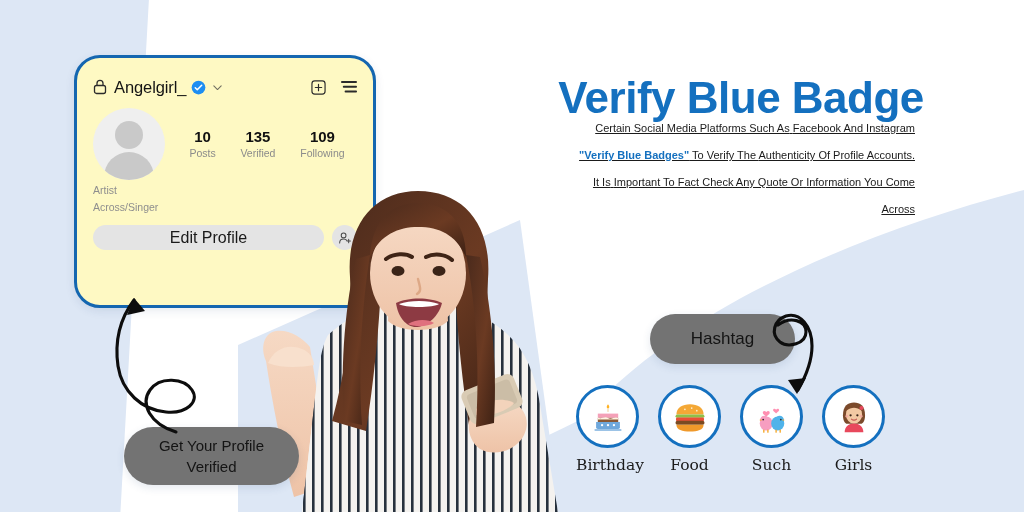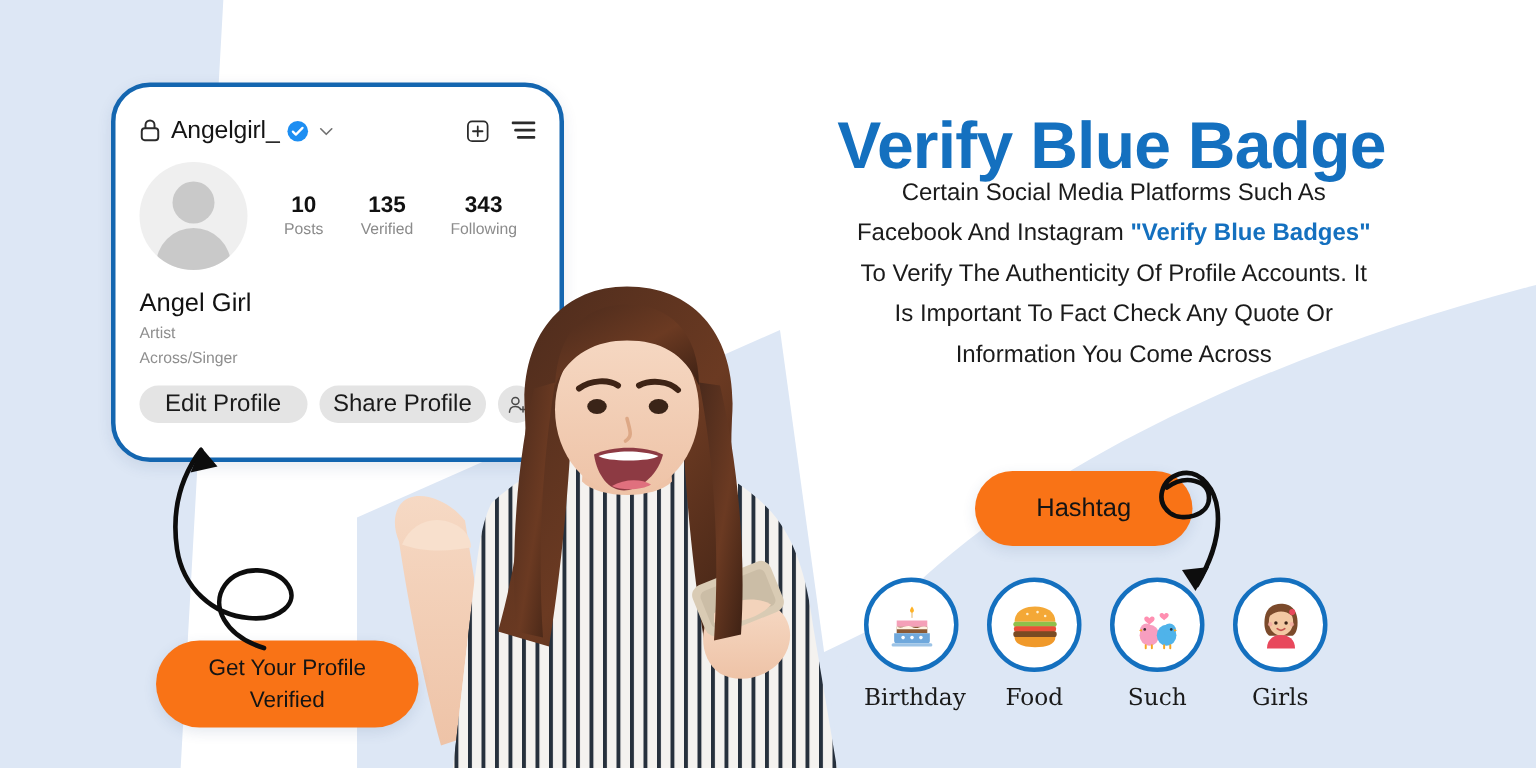--- a/index.html
+++ b/index.html
@@ -16,21 +16,21 @@
   }
 
   
   .bg-svg { position: absolute; inset: 0; width: 1024px; height: 512px; }
 
   
   #profile-card {
     position: absolute;
     left: 74px; top: 55px;
     width: 302px; height: 253px;
-    background: #ffffff;
+    background: #fef9c3;
     border: 3px solid #1466b0;
     border-radius: 26px;
     box-shadow: 0 3px 10px rgba(30,60,110,.10);
     z-index: 6;
   }
   .card-top {
     display: flex; align-items: center;
     height: 34px;
     padding: 0 16px;
     margin-top: 12px;
@@ -87,38 +87,39 @@
   #headline {
     position: absolute; left: 526px; top: 37px; width: 430px;
     text-align: center;
     font-size: 44px; font-weight: bold; letter-spacing: -0.5px;
     color: #1470bf;
     z-index: 5;
     margin-top: 36px;
   }
   #body-copy {
     position: absolute; left: 570px; top: 115px; width: 345px;
-    text-align: center; font-size: 16px; line-height: 27px; color: #1b1b1b;
+    text-align: right; font-size: 11px; line-height: 27px; color: #1b1b1b;
     z-index: 5;
+    text-decoration: underline;
   }
   #body-copy .hl { color: #1470bf; font-weight: bold; }
 
   
   .bubble {
     position: absolute;
-    background: #f97316;
+    background: #737373;
     border-radius: 999px;
     box-shadow: 0 3px 9px rgba(40,70,120,.12);
     display: flex; align-items: center; justify-content: center;
     text-align: center; color: #141414;
     z-index: 8;
   }
   #hashtag-bubble { left: 650px; top: 314px; width: 145px; height: 50px; font-size: 17px; }
   #verified-bubble {
-    left: 104px; top: 427px; width: 175px; height: 58px;
+    left: 124px; top: 427px; width: 175px; height: 58px;
     font-size: 15px; line-height: 21px;
   }
 
   
   #categories {
     position: absolute; left: 576px; top: 385px;
     display: flex; gap: 19px; z-index: 8;
   }
   .cat { width: 63px; text-align: center; }
   .cat-circle {
@@ -190,33 +191,31 @@
       <div class="stats">
         <div class="stat">
           <div class="stat-num">10</div>
           <div class="stat-label">Posts</div>
         </div>
         <div class="stat">
           <div class="stat-num">135</div>
           <div class="stat-label">Verified</div>
         </div>
         <div class="stat">
-          <div class="stat-num">343</div>
+          <div class="stat-num">109</div>
           <div class="stat-label">Following</div>
         </div>
       </div>
     </div>
 
-    <div class="card-name">Angel Girl</div>
     <div class="card-sub">Artist</div>
     <div class="card-sub">Across/Singer</div>
 
     <div class="card-actions">
       <button class="pill-btn">Edit Profile</button>
-      <button class="pill-btn">Share Profile</button>
       <button class="round-btn">
         <svg width="14" height="14" viewBox="0 0 16 16">
           <circle cx="6.4" cy="5" r="2.7" fill="none" stroke="#4a4a4a" stroke-width="1.15"></circle>
           <path d="M1.9 13.6 C1.9 10.6 3.9 9.1 6.4 9.1 C8 9.1 9.3 9.7 10.1 10.7" fill="none" stroke="#4a4a4a" stroke-width="1.15" stroke-linecap="round"></path>
           <path d="M12.2 9.3 V13.4 M10.2 11.35 H14.2" stroke="#4a4a4a" stroke-width="1.15" stroke-linecap="round"></path>
         </svg>
       </button>
     </div>
   </div>
 

